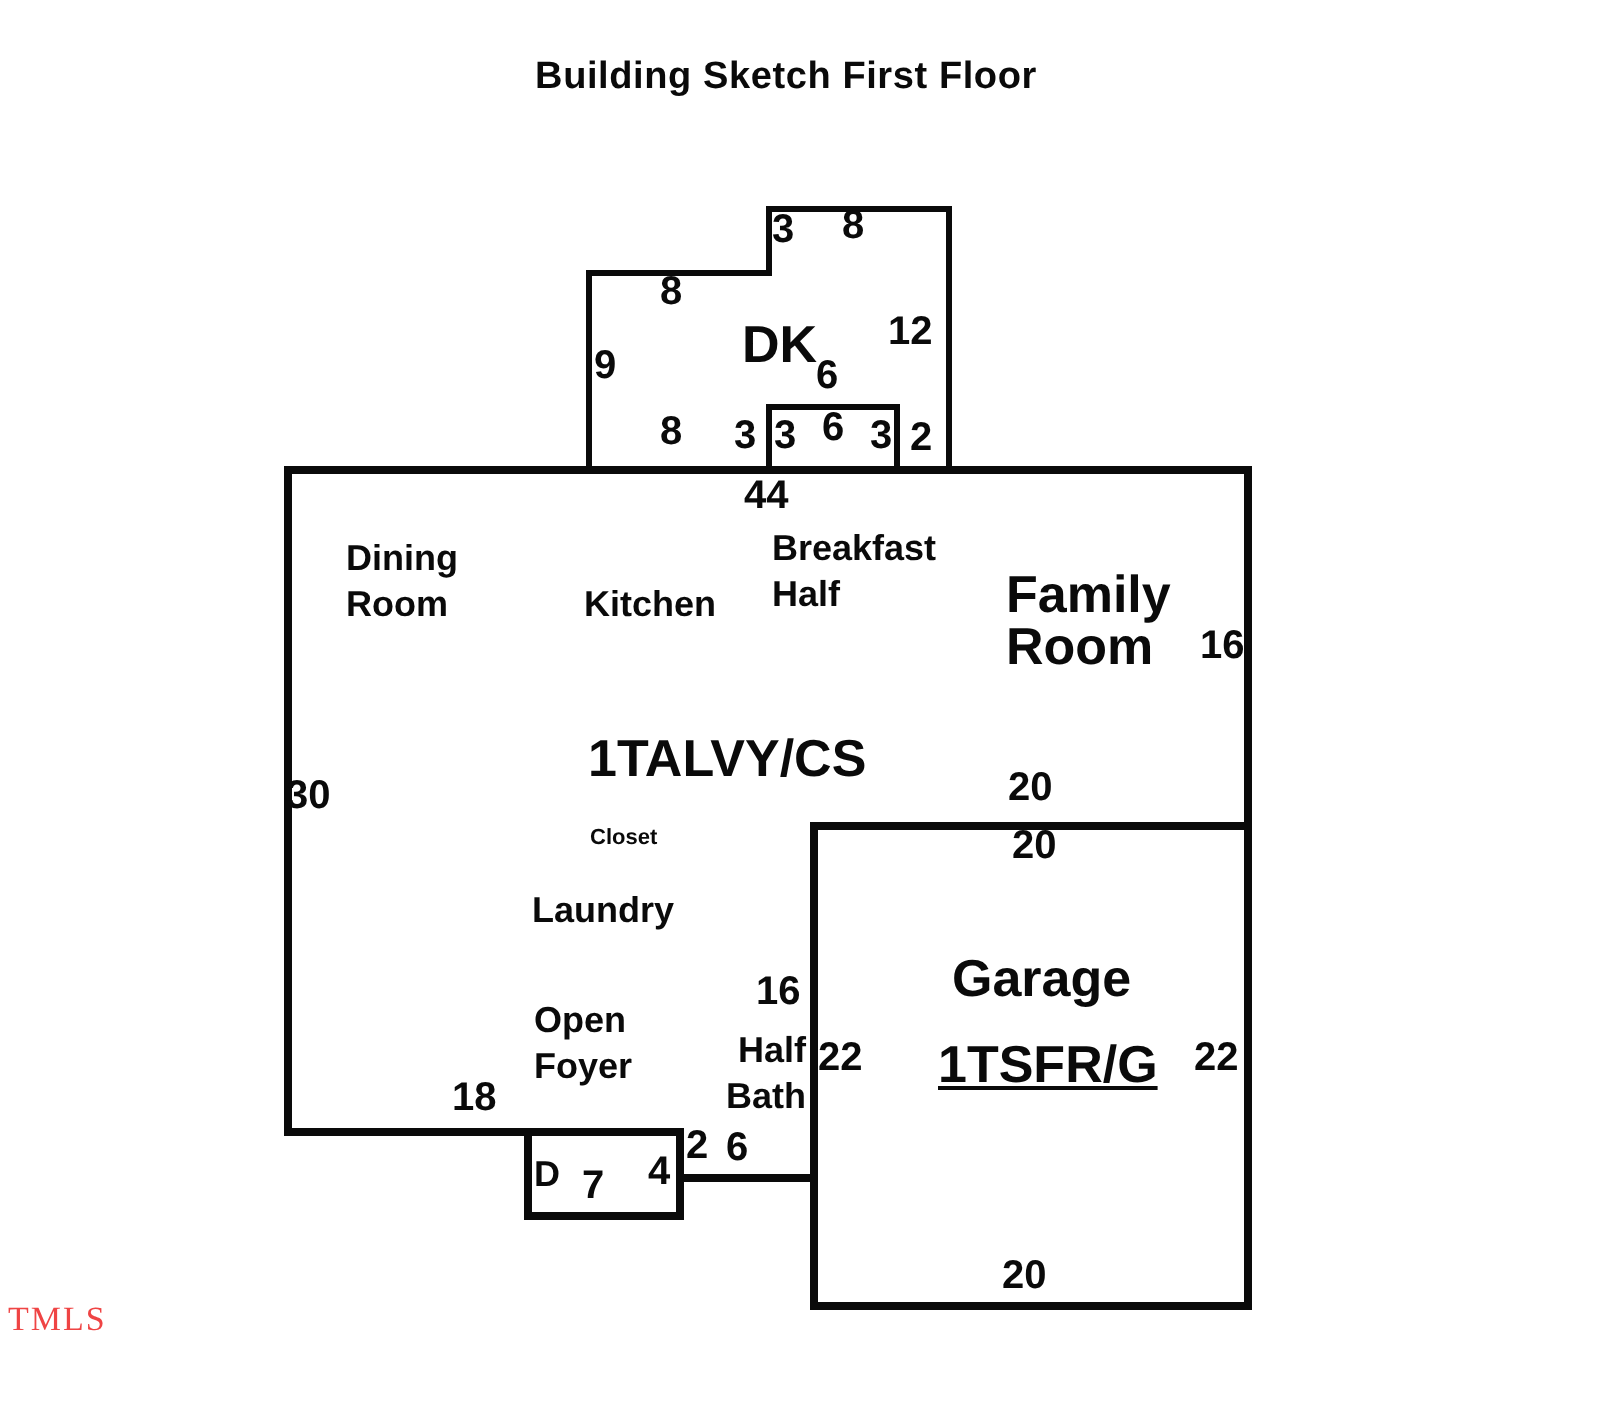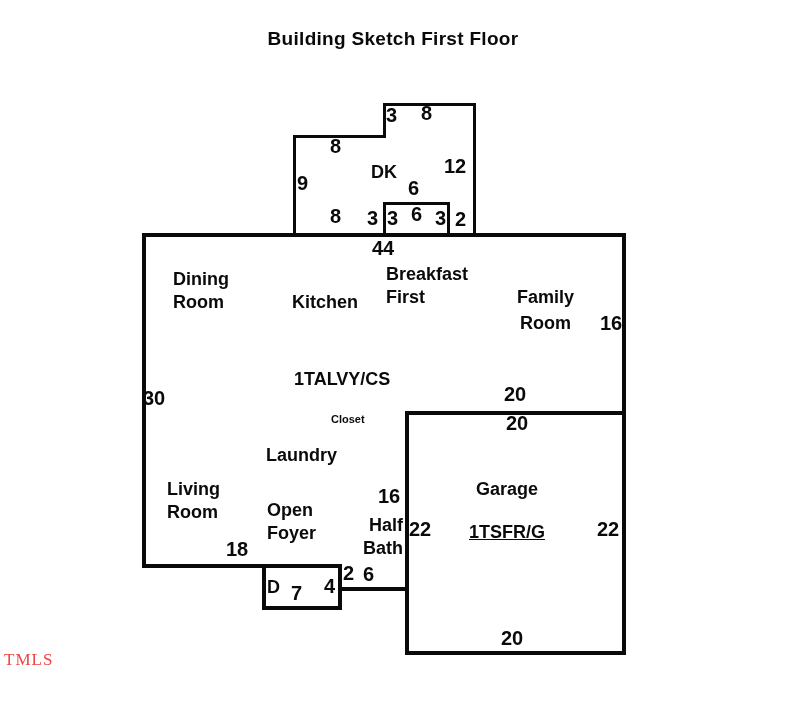--- a/index.html
+++ b/index.html
@@ -3,21 +3,21 @@
 <meta charset="utf-8">
 <style>
   html,body{margin:0;padding:0;background:#fff;}
   #canvas{
     position:relative;width:656px;height:703px;background:#ffffff;overflow:hidden;
     font-family:"Liberation Sans",sans-serif;color:#000;
   }
   .w{position:absolute;background:#0a0a0a;}
   .lbl{position:absolute;font-weight:bold;color:#0a0a0a;}
   .room{font-size:18px;line-height:23px;}
-  .big{font-size:18px;line-height:26px;text-align:center;}
+  .big{font-size:26px;line-height:26px;}
   .num{font-size:20px;line-height:20px;}
   .tiny{font-size:11px;line-height:12px;}
   #title{left:0;width:786px;text-align:center;font-size:19px;letter-spacing:.3px;}
   #watermark{
     position:absolute;font-family:"Liberation Serif",serif;font-weight:normal;
     color:#ef4444;font-size:17px;letter-spacing:1px;
   }
 </style>
 </head>
 <body>
@@ -59,26 +59,25 @@
   <div class="lbl num" style="left:330px;top:206px;">8</div>
   <div class="lbl num" style="left:367px;top:208px;">3</div>
   <div class="lbl num" style="left:387px;top:208px;">3</div>
   <div class="lbl num" style="left:411px;top:204px;">6</div>
   <div class="lbl num" style="left:435px;top:208px;">3</div>
   <div class="lbl num" style="left:455px;top:209px;">2</div>
   <div class="lbl num" style="left:372px;top:238px;">44</div>
 
   <div class="lbl room" style="left:173px;top:268px;width:76px;">Dining Room</div>
   <div class="lbl room" style="left:292px;top:291px;text-align:right;">Kitchen</div>
-  <div class="lbl room" style="left:386px;top:263px;width:95px;">Breakfast First</div>
+  <div class="lbl room" style="left:386px;top:263px;width:95px;">Breakfast Half</div>
   <div class="lbl big" style="left:503px;top:284px;width:85px;">Family Room</div>
   <div class="lbl big" style="left:294px;top:366px;">1TALVY/CS</div>
-  <div class="lbl tiny" style="left:331px;top:413px;">Closet</div>
+  <div class="lbl tiny" style="left:295px;top:413px;">Closet</div>
   <div class="lbl room" style="left:266px;top:444px;">Laundry</div>
-  <div class="lbl room" style="left:167px;top:478px;width:68px;">Living Room</div>
   <div class="lbl room" style="left:267px;top:499px;width:60px;">Open Foyer</div>
   <div class="lbl room" style="left:356px;top:514px;width:47px;text-align:right;">Half Bath</div>
   <div class="lbl room" style="left:267px;top:576px;">D</div>
 
   <div class="lbl num" style="left:600px;top:313px;">16</div>
   <div class="lbl num" style="left:143px;top:388px;">30</div>
   <div class="lbl num" style="left:504px;top:384px;">20</div>
   <div class="lbl num" style="left:378px;top:486px;">16</div>
   <div class="lbl num" style="left:226px;top:539px;">18</div>
   <div class="lbl num" style="left:343px;top:563px;">2</div>

